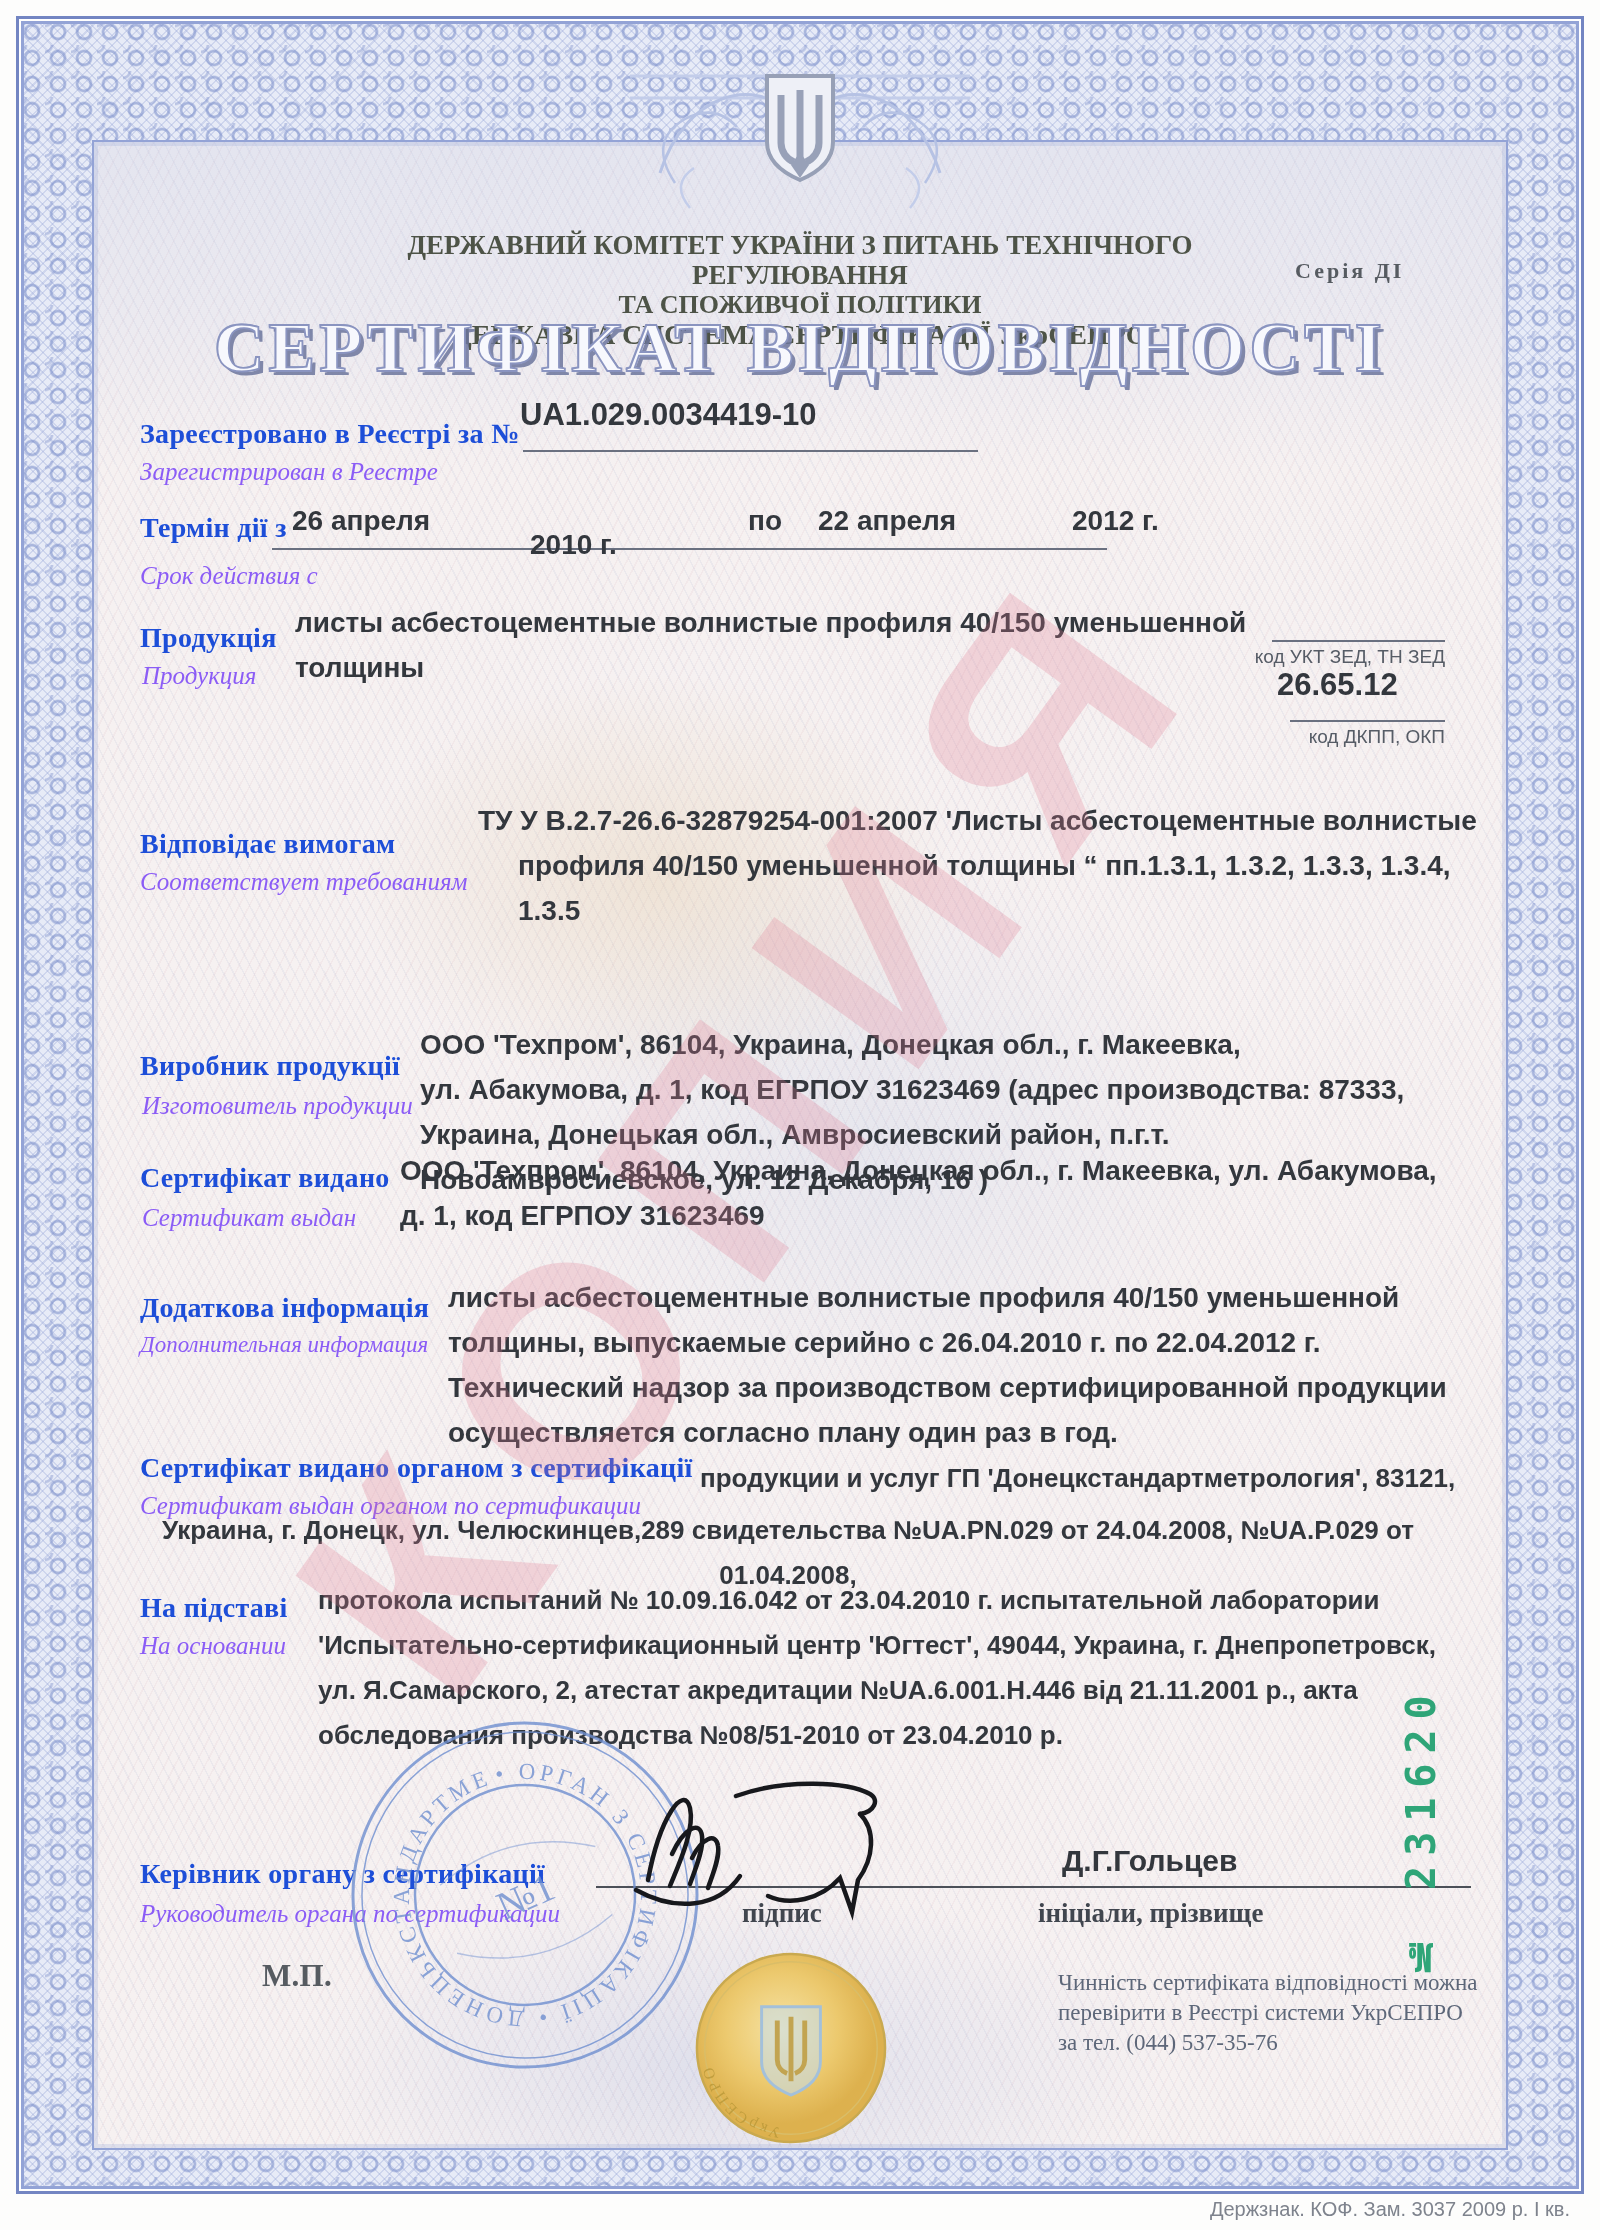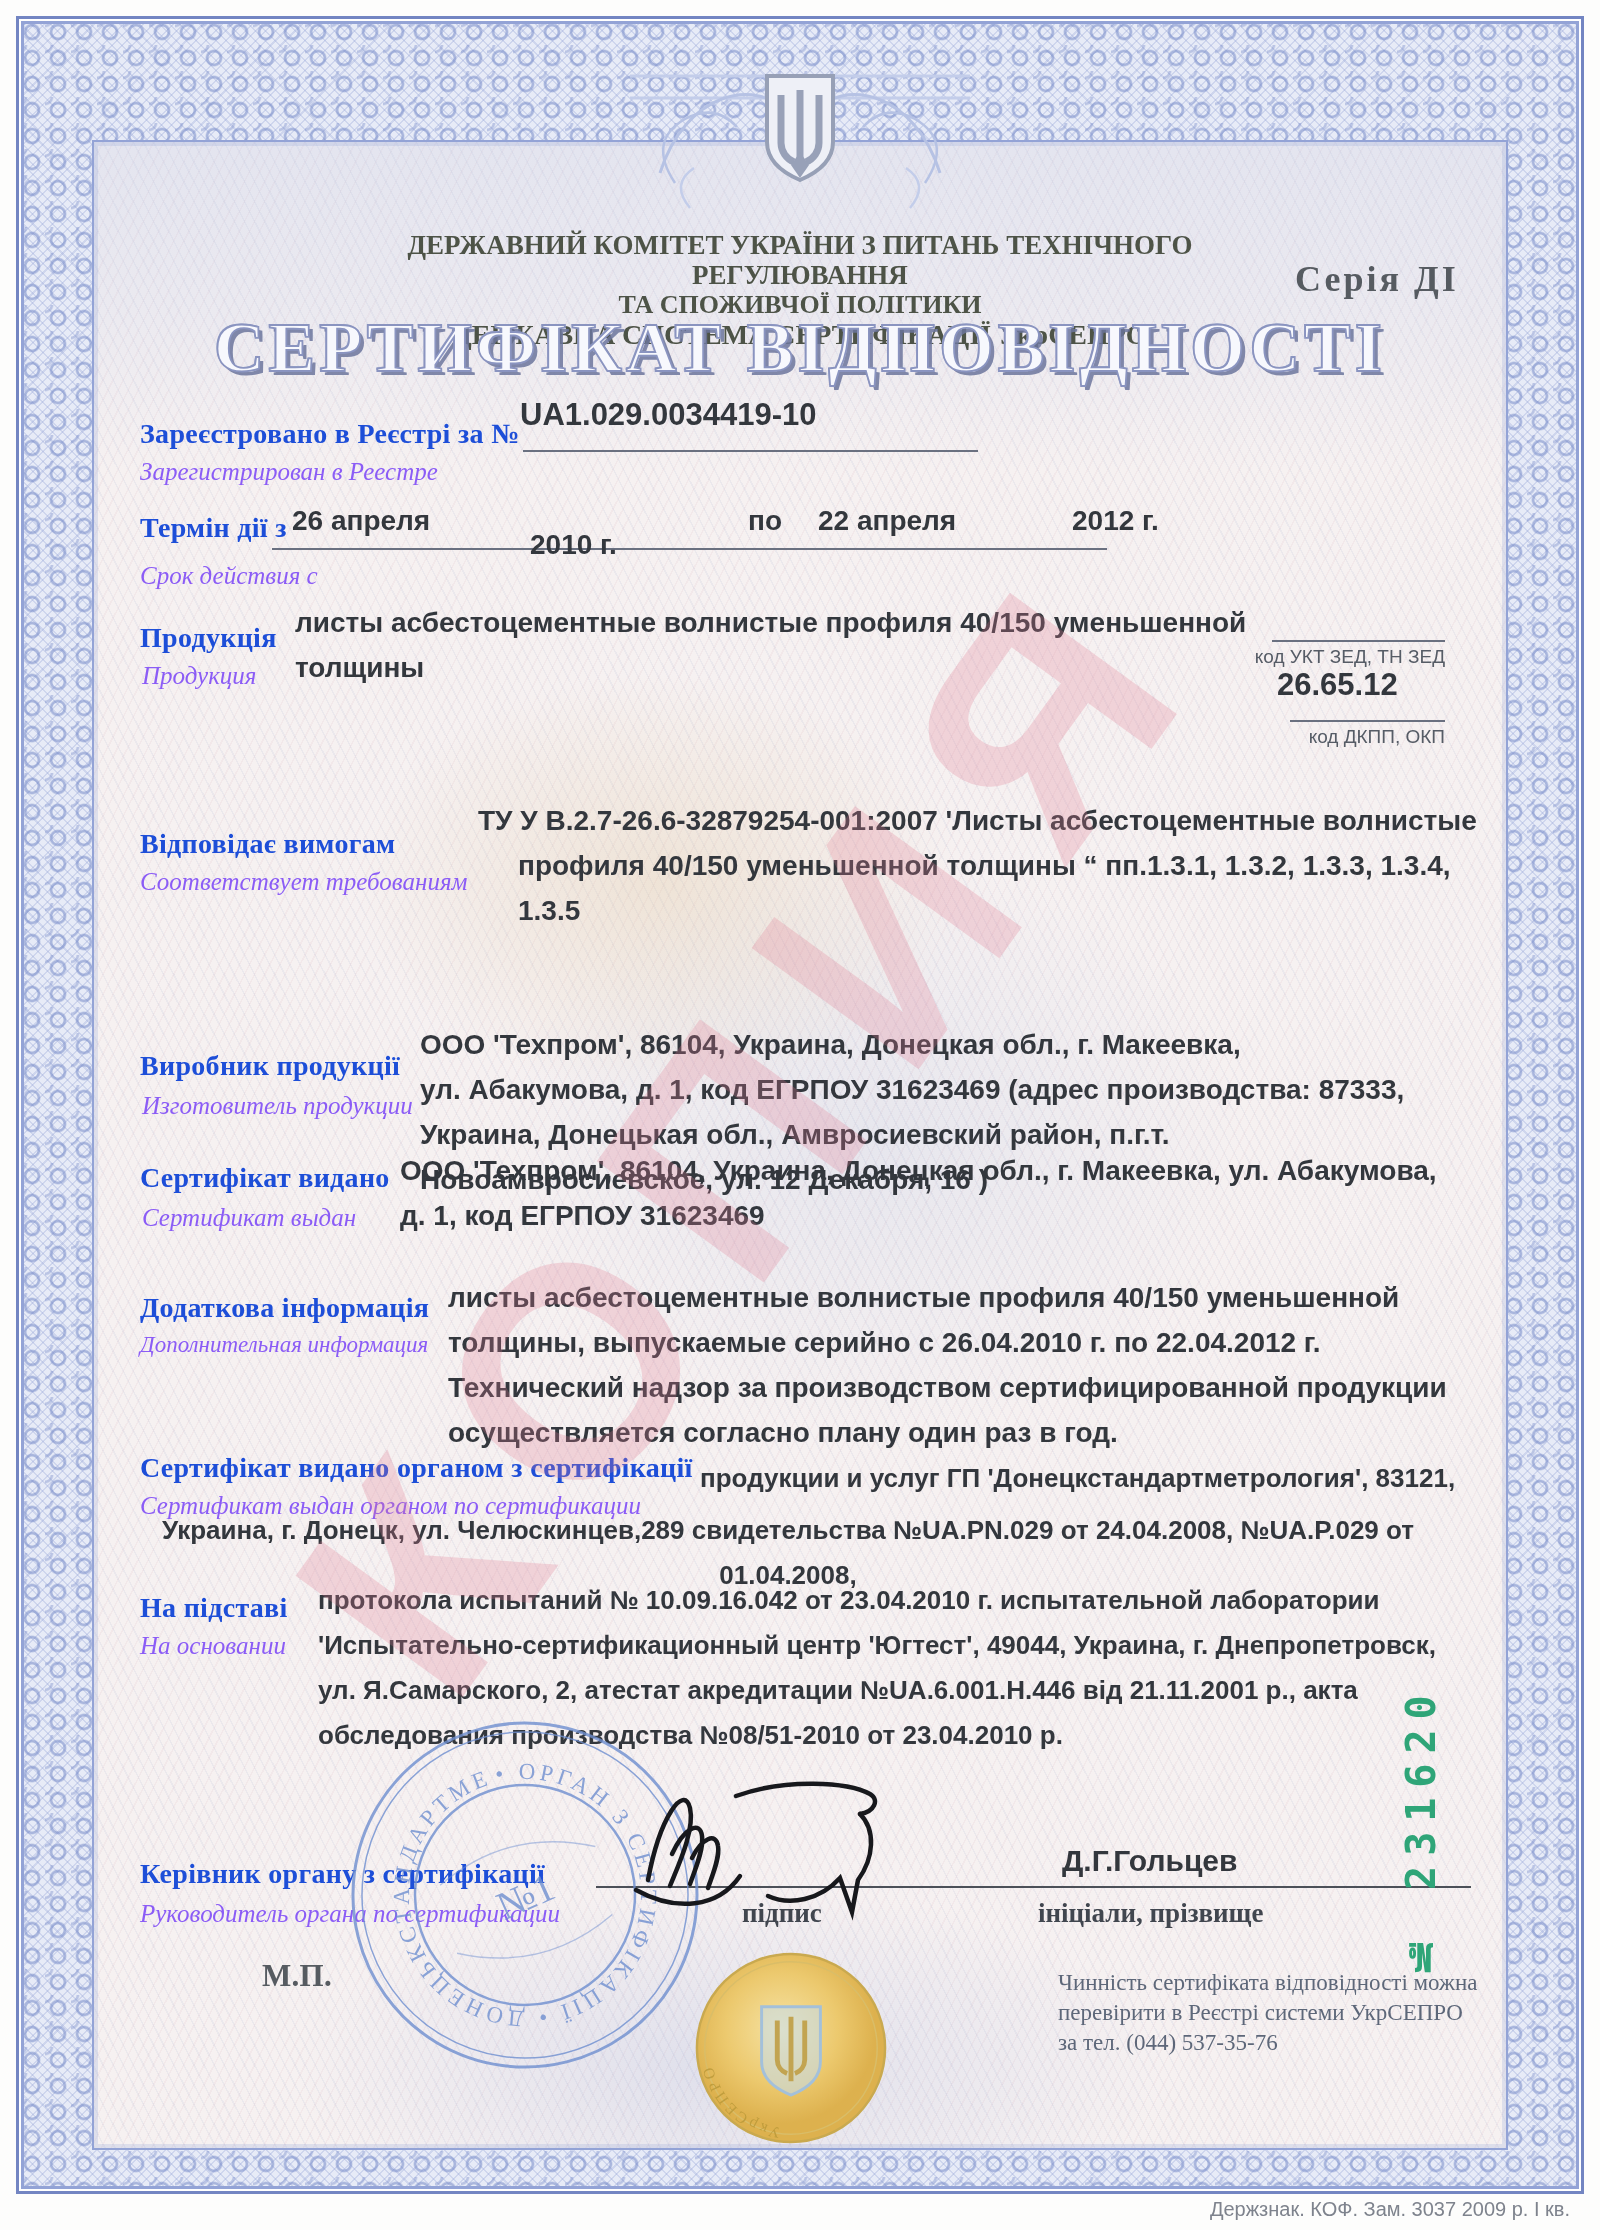--- a/index.html
+++ b/index.html
@@ -35,21 +35,21 @@
   .val{font-family:"Liberation Sans",sans-serif;font-weight:bold;font-size:28px;
        color:#33373d;line-height:45px;white-space:nowrap;}
   .val-sm{font-size:26px;}
   .rule{border-bottom:2px solid #5a5f68;height:0;}
 
   .header-block{left:300px;top:230px;width:1000px;text-align:center;color:#4d5347;
     font-weight:bold;line-height:30px;}
   .header-block .h1{font-size:27px;}
   .header-block .h2{font-size:26px;}
   .header-block .h3{font-size:28px;}
-  .series{left:1295px;top:258px;font-weight:bold;font-size:36px;color:#565b61;letter-spacing:3px;}
+  .series{left:1295px;top:258px;font-weight:bold;font-size:22px;color:#565b61;letter-spacing:3px;}
 
   .title{left:200px;top:308px;width:1200px;text-align:center;font-weight:bold;font-size:70px;
     letter-spacing:4px;color:#f7f8fd;-webkit-text-stroke:1.8px #8a94c0;
     text-shadow:4px 4px 0 rgba(108,118,156,.85), -1px -1px 0 #9aa3c8;white-space:nowrap;}
 
   .watermark{left:0;top:0;width:1500px;height:2250px;display:flex;align-items:center;
     justify-content:center;pointer-events:none;z-index:4;}
   .watermark span{font-family:"Liberation Sans",sans-serif;font-weight:bold;font-size:300px;
     letter-spacing:48px;color:rgba(224,122,146,.26);transform:rotate(-54deg);white-space:nowrap;}
 

